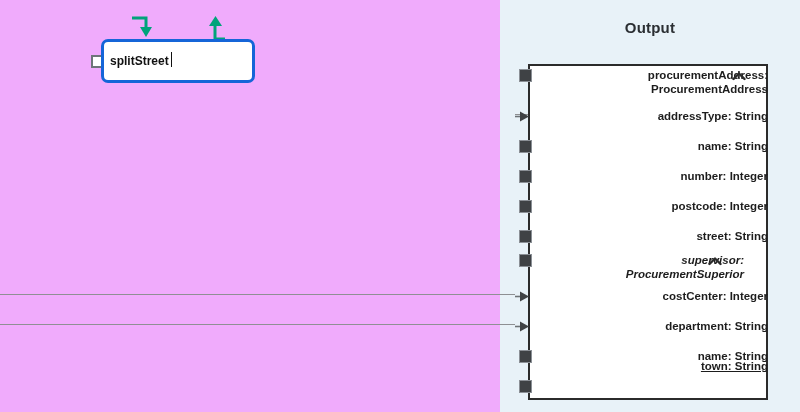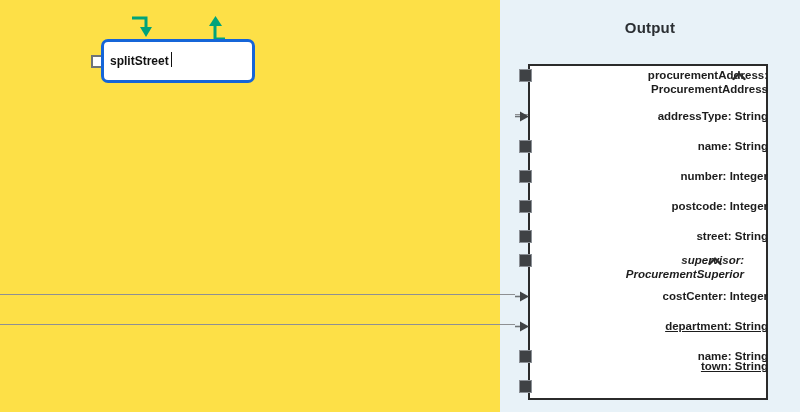--- a/index.html
+++ b/index.html
@@ -3,21 +3,21 @@
 <meta charset="utf-8">
 <style>
   html,body{margin:0;padding:0;}
   body{
     width:800px;height:412px;
     background:#ffffff;
     font-family:"Liberation Sans","DejaVu Sans",sans-serif;
     overflow:hidden;
     position:relative;
   }
-  #stage{position:relative;width:800px;height:412px;background:#fde047;}
+  #stage{position:relative;width:800px;height:412px;background:#f0abfc;}
 
   
   .output-panel-bg{
     position:absolute;left:500px;top:0;width:300px;height:412px;
     background:#e8f2f8;
   }
   .output-title{
     position:absolute;left:500px;top:19px;width:300px;
     text-align:center;
     font-size:15px;font-weight:bold;color:#2b2f33;
@@ -179,21 +179,21 @@
 ProcurementSuperior</span>
         <span class="chevron">
           <svg width="14" height="10" viewBox="0 0 14 10">
             <path d="M1.5 8 L7 2.5 L12.5 8" fill="none" stroke="#2b2b2b" stroke-width="2.4" stroke-linecap="round" stroke-linejoin="round"></path>
           </svg>
         </span>
       </div>
       <div class="field lvl2" style="top: 289px; left: 528px; width: 240px;">
         <span class="lbl">costCenter: Integer</span>
       </div>
-      <div class="field lvl2" style="top: 319px; left: 528px; width: 240px; text-decoration: underline;">
+      <div class="field lvl2" style="top: 319px; left: 528px; width: 240px;">
         <span class="lbl">department: String</span>
       </div>
       <div class="field lvl2" style="top: 349px; left: 528px; width: 240px;">
         <span class="lbl">name: String</span>
       </div>
       <div class="field lvl1" style="top: 359px; left: 528px; width: 240px; text-decoration: underline;">
         <span class="lbl">town: String</span>
       </div>
     </div>
   <div id="ports">

